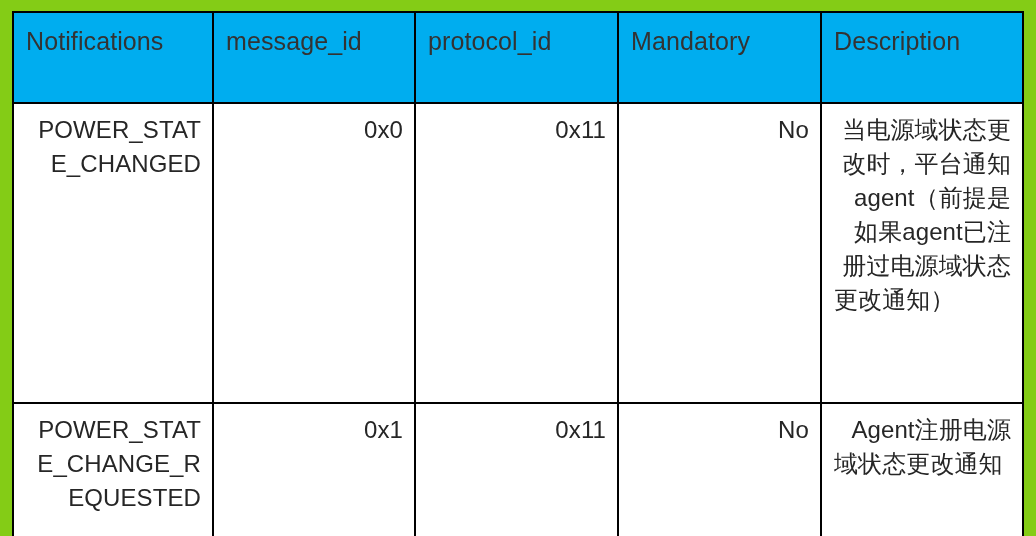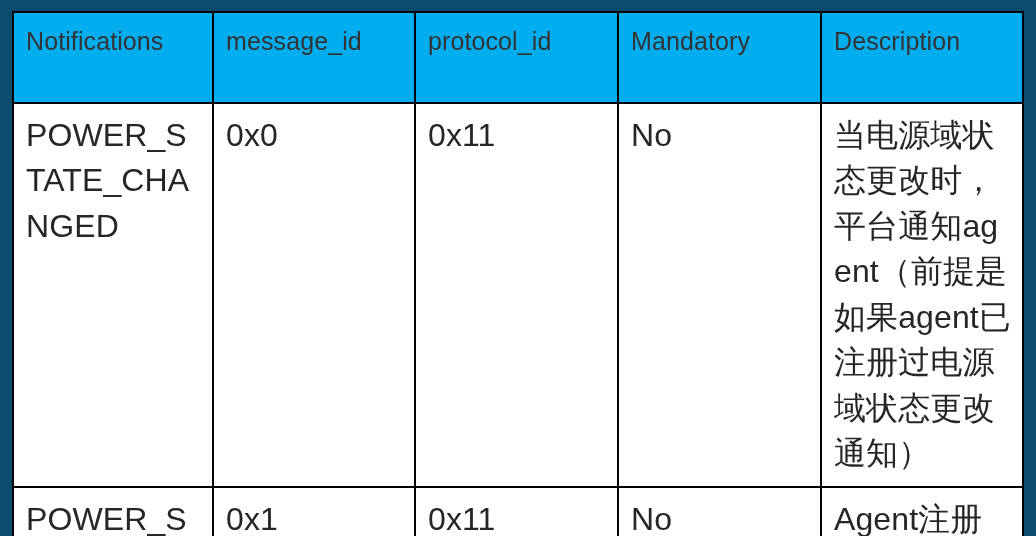--- a/index.html
+++ b/index.html
@@ -11,21 +11,21 @@
     width: 1036px;
     height: 536px;
     overflow: hidden;
     font-family: "Liberation Sans", "DejaVu Sans", sans-serif;
   }
 
   .sheet {
     position: relative;
     width: 1036px;
     height: 536px;
-    background: #0c4a6e;
+    background: #84cc16;
   }
 
   table.spec-table {
     position: absolute;
     left: 12px;
     top: 11px;
     width: 1010px;
     border-collapse: collapse;
     table-layout: fixed;
     background: #ffffff;
@@ -54,25 +54,26 @@
     line-height: 1.16;
     height: 65px;
     padding-top: 14px;
     padding-bottom: 10px;
     letter-spacing: 0.1px;
   }
 
   
   table.spec-table tbody td {
     color: #262626;
-    font-size: 32px;
+    font-size: 24px;
     line-height: 1.42;
     letter-spacing: 0.1px;
     word-break: break-all;
     overflow-wrap: anywhere;
+    text-align: right;
   }
 
   table.spec-table tbody tr.row-1 td { height: 280px; }
   table.spec-table tbody tr.row-2 td { height: 132px; }
 
   td.cell-name {
     word-break: break-all;
     overflow-wrap: anywhere;
     padding-left: 13px;
   }

